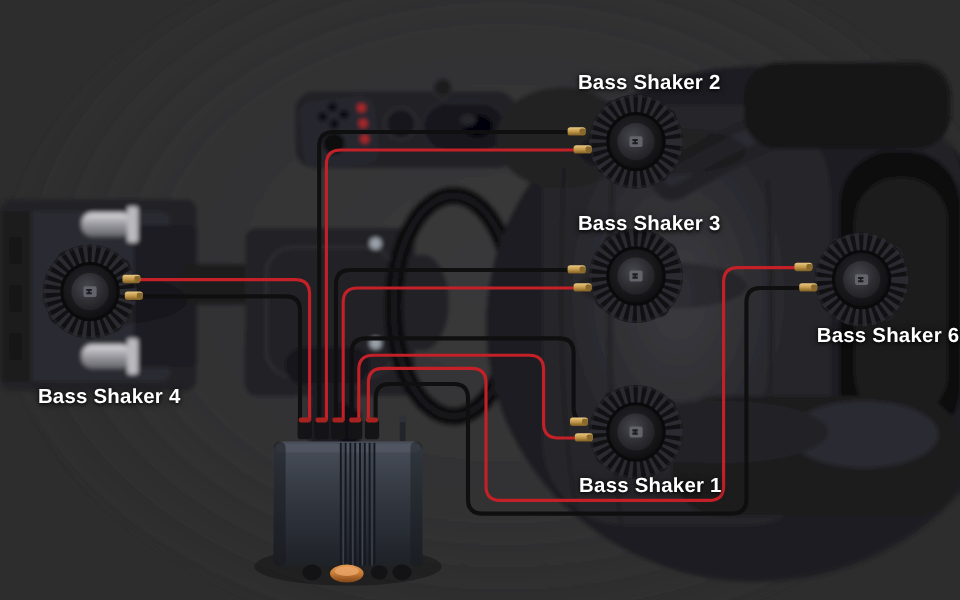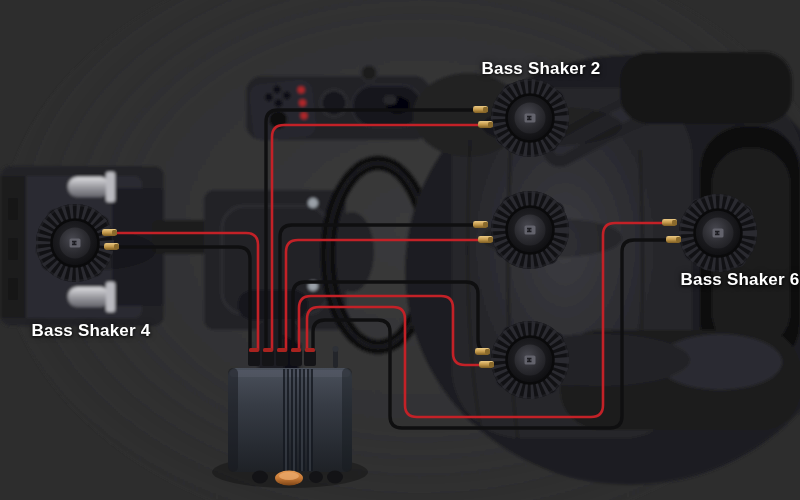--- a/index.html
+++ b/index.html
@@ -263,15 +263,17 @@
 
     <ellipse cx="260" cy="477" rx="8" ry="6.5" fill="#131316"></ellipse>
     <ellipse cx="316" cy="477" rx="7" ry="6" fill="#131316"></ellipse>
     <ellipse cx="335" cy="477" rx="8" ry="6.5" fill="#131316"></ellipse>
     <ellipse cx="289" cy="478" rx="14" ry="7.5" fill="url(#gKnob)"></ellipse>
     <ellipse cx="289" cy="476" rx="10" ry="4" fill="#eaa869" opacity="0.8"></ellipse>
   </g>
 </svg>
 
 <div class="label" style="left:531px;top:60px;">Bass Shaker 2</div>
+<div class="label" style="left:531px;top:178px;">Bass Shaker 3</div>
 <div class="label" style="left:81px;top:322px;text-align:right;">Bass Shaker 4</div>
+<div class="label" style="left:532px;top:396px;">Bass Shaker 1</div>
 <div class="label" style="left:730px;top:271px;">Bass Shaker 6</div>
 </div>
 
 </body></html>

